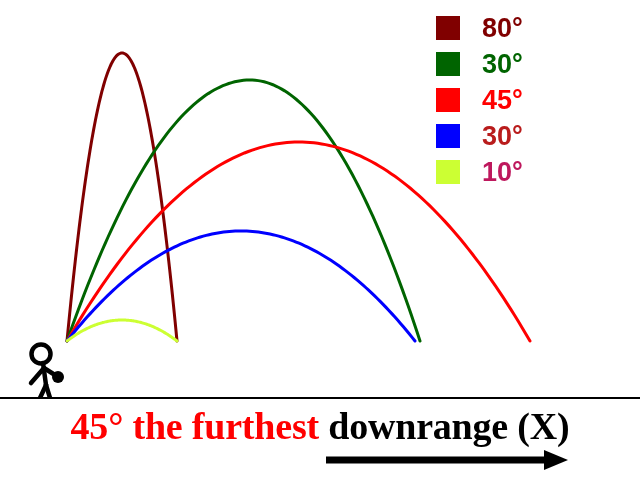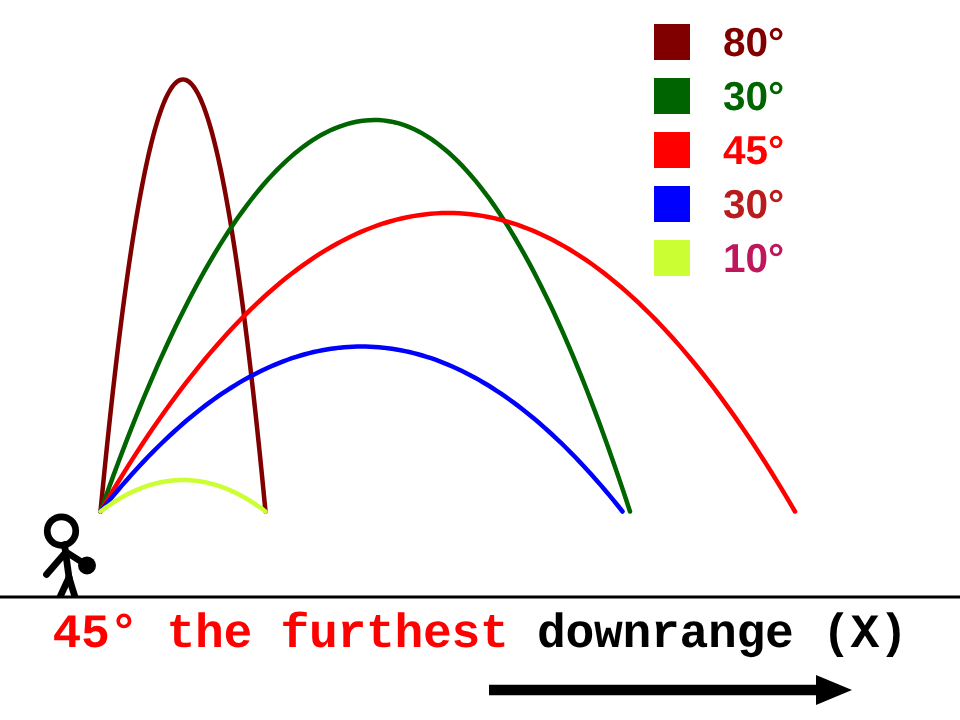--- a/index.html
+++ b/index.html
@@ -68,23 +68,23 @@
     height: 2px;
     background: #000000;
   }
   
   #caption {
     position: absolute;
     left: 0;
     top: 404px;
     width: 640px;
     text-align: center;
-    font-size: 32px;
+    font-size: 38px;
     font-weight: bold;
-    font-family: Liberation Mono, monospace;
+    font-family: Liberation Serif, serif;
     white-space: nowrap;
     letter-spacing: -0.2px;
   }
   #caption .hl { color: #ff0000; }
   #caption .plain { color: #000000; }
   
   #downrange-arrow {
     position: absolute;
     left: 320px;
     top: 446px;

